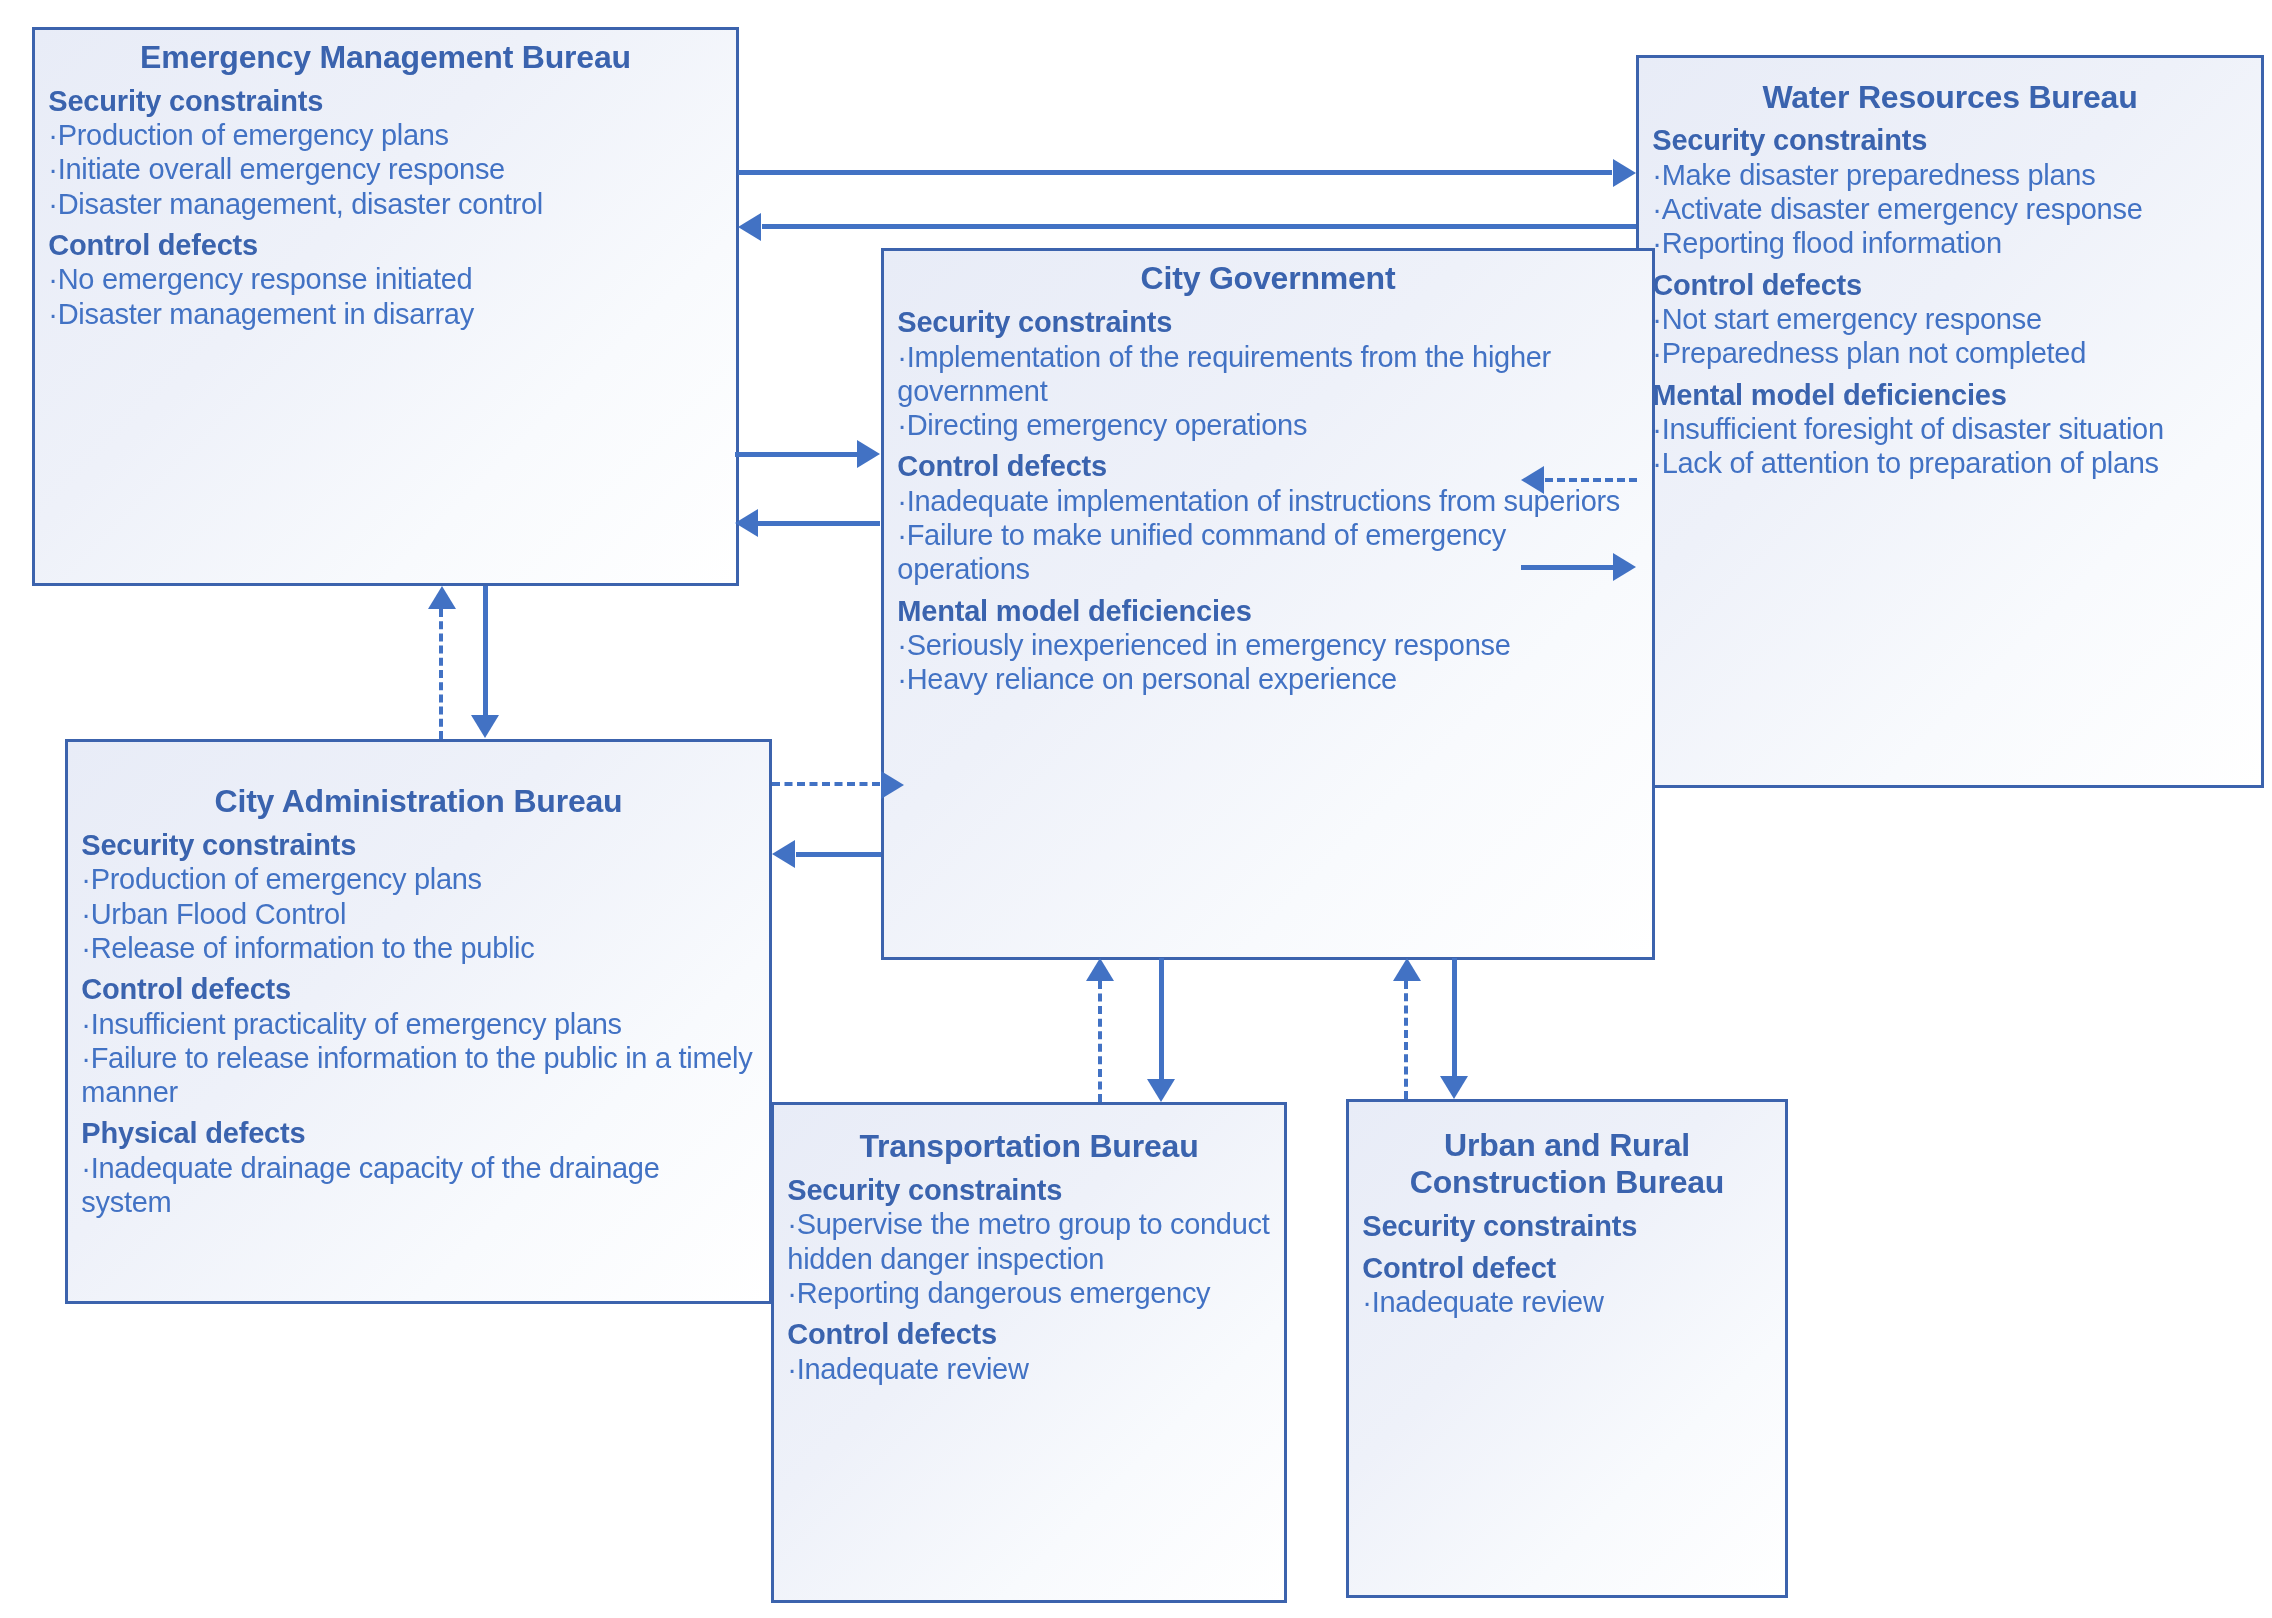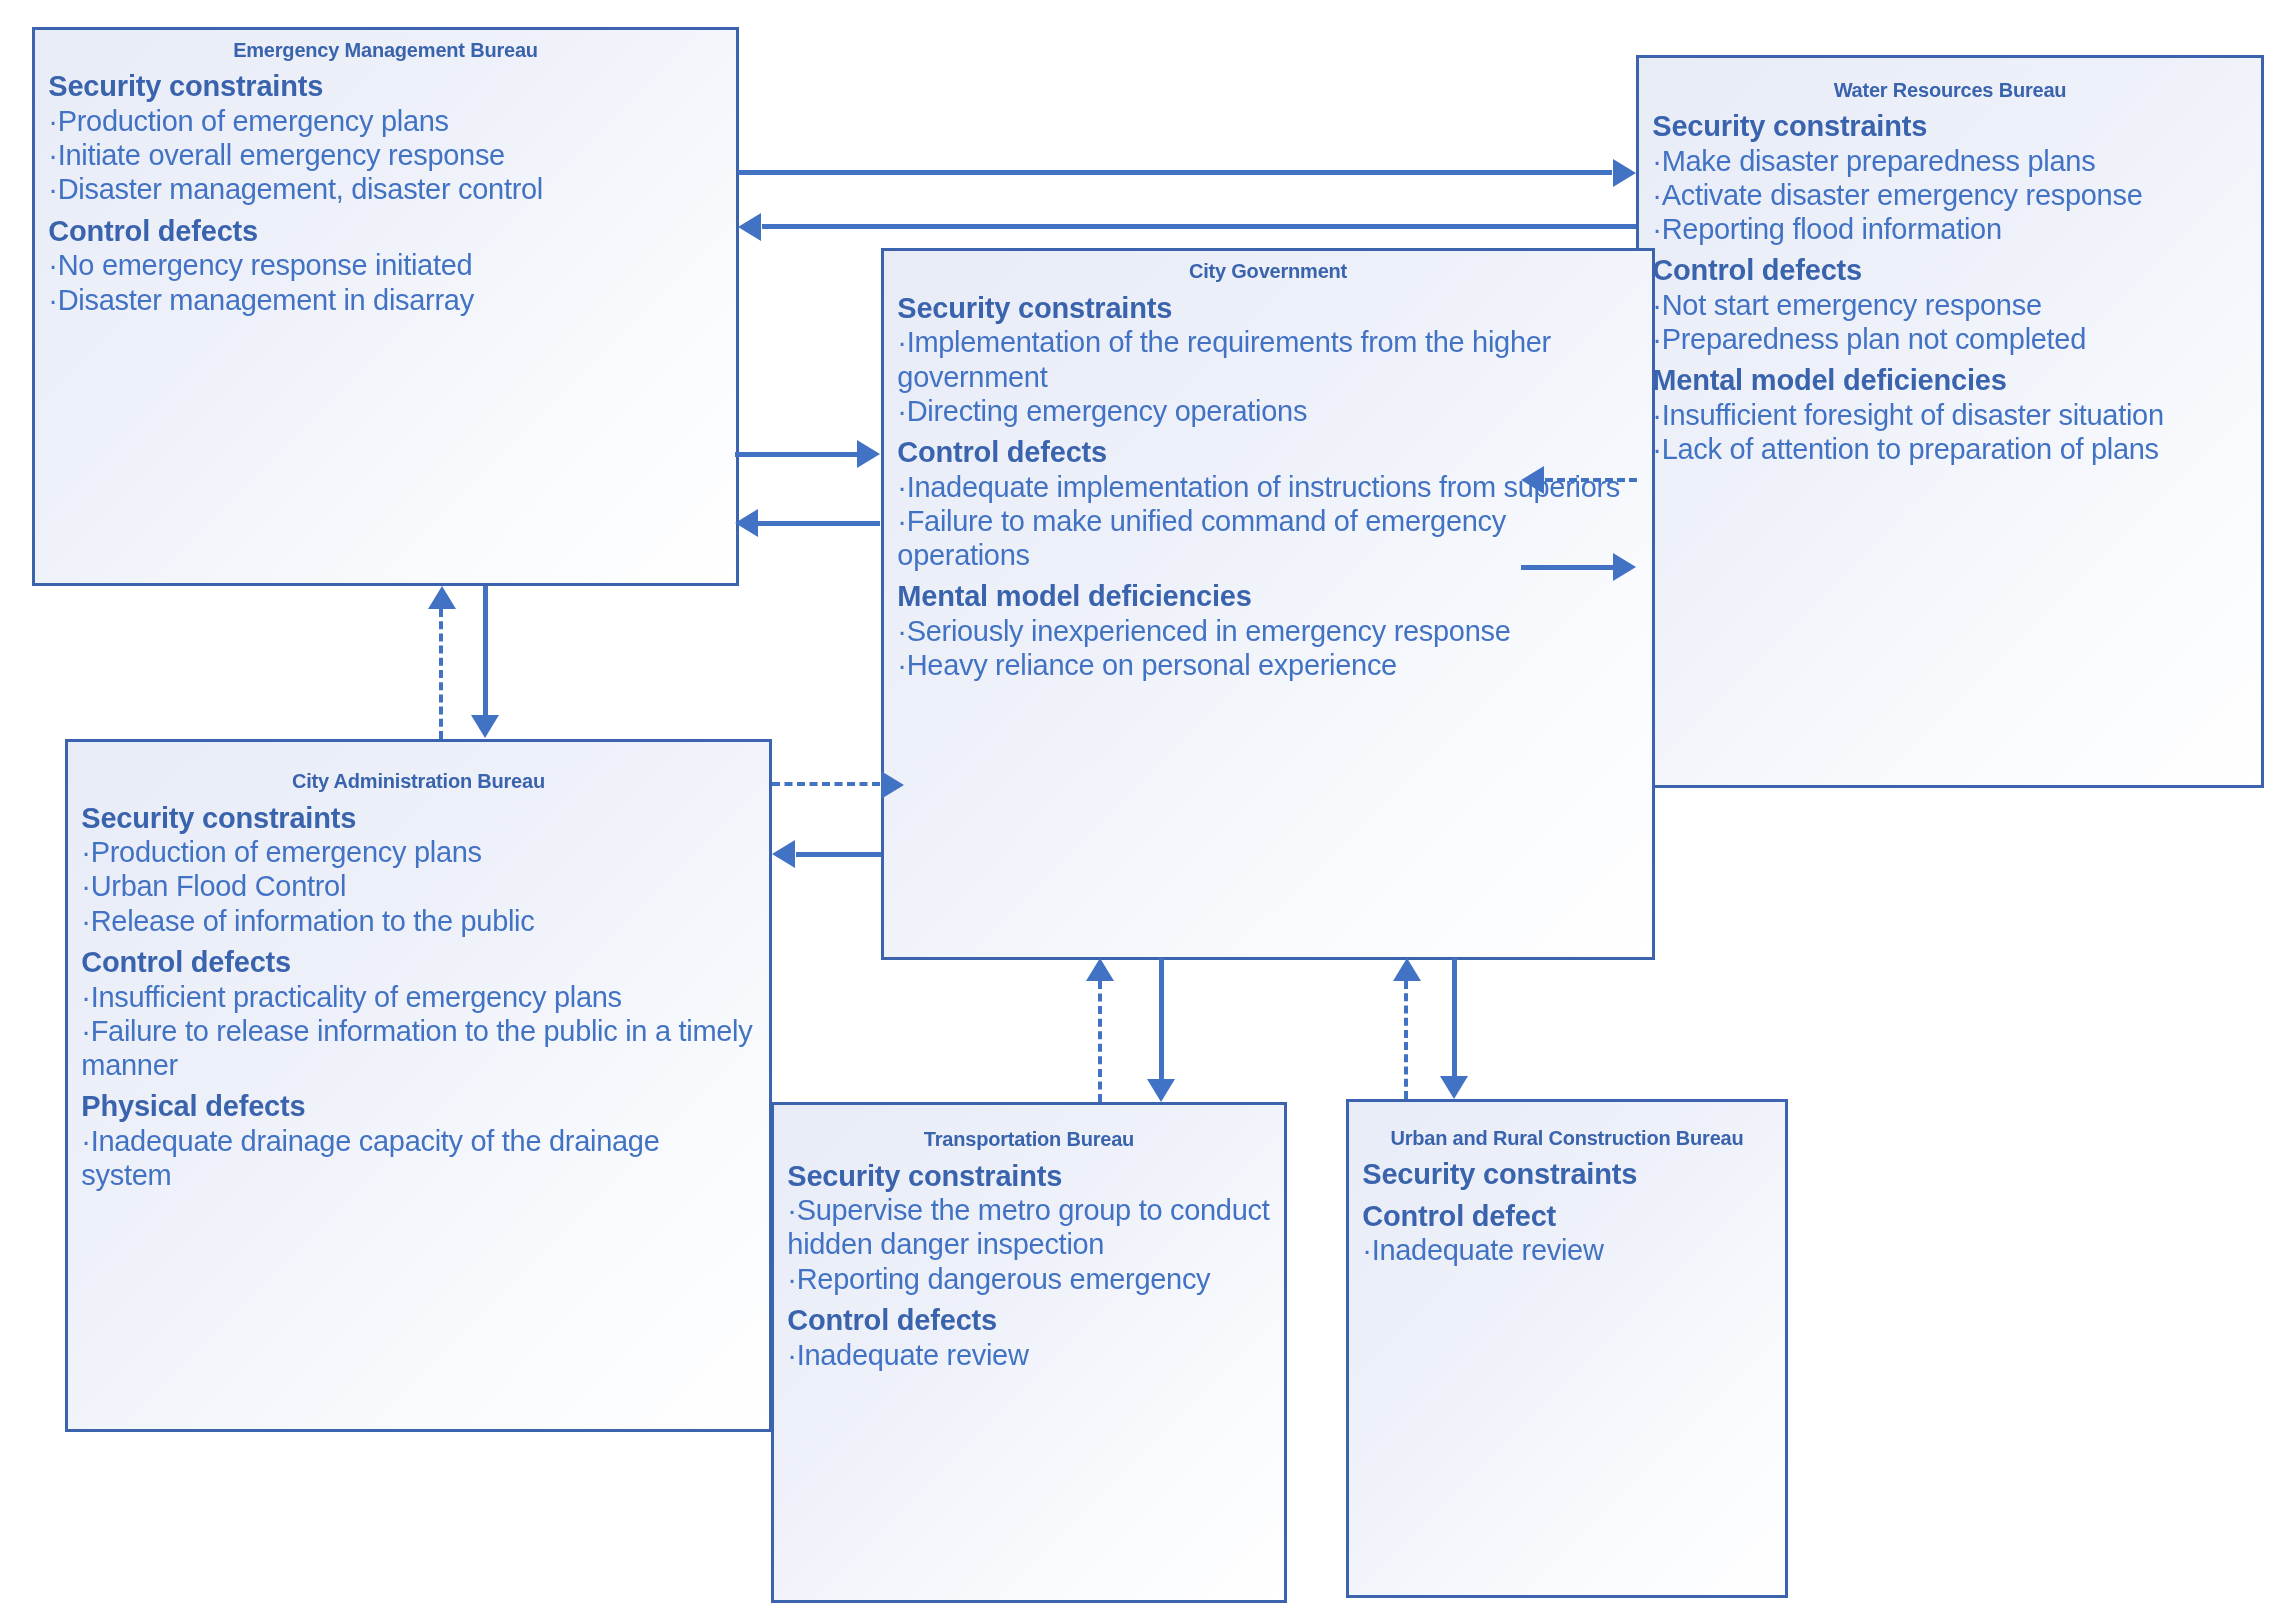--- a/index.html
+++ b/index.html
@@ -23,21 +23,21 @@
     box-sizing: border-box;
     border: 3.6px solid #3c63ad;
     background: linear-gradient(135deg, #e8ecf7 0%, #eef1f9 40%, #f8fafd 72%, #ffffff 100%);
     color: #3a66b5;
     padding: 9.2px 13.3px 5.1px 13.3px;
     overflow: hidden;
   }
   .node .title {
     text-align: center;
     font-weight: bold;
-    font-size: 20px;
+    font-size: 32px;
     line-height: 1.18;
     color: #3a63ae;
     margin-bottom: 2px;
     letter-spacing: -0.2px;
   }
   .node .section {
     font-weight: bold;
     font-size: 29px;
     line-height: 1.16;
     color: #3a63ae;
@@ -130,21 +130,21 @@
     <div class="item">·Implementation of the requirements from the higher government</div>
     <div class="item">·Directing emergency operations</div>
     <div class="section">Control defects</div>
     <div class="item">·Inadequate implementation of instructions from superiors</div>
     <div class="item">·Failure to make unified command of emergency operations</div>
     <div class="section">Mental model deficiencies</div>
     <div class="item">·Seriously inexperienced in emergency response</div>
     <div class="item">·Heavy reliance on personal experience</div>
   </div>
 
-  <div class="node" style="left:65px; top:739px; width:707px; height:693px; padding-top:28px;">
+  <div class="node" style="left:65px; top:739px; width:707px; height:565px; padding-top:41px;">
     <div class="title">City Administration Bureau</div>
     <div class="section">Security constraints</div>
     <div class="item">·Production of emergency plans</div>
     <div class="item">·Urban Flood Control</div>
     <div class="item">·Release of information to the public</div>
     <div class="section">Control defects</div>
     <div class="item">·Insufficient practicality of emergency plans</div>
     <div class="item">·Failure to release information to the public in a timely manner</div>
     <div class="section">Physical defects</div>
     <div class="item">·Inadequate drainage capacity of the drainage system</div>

